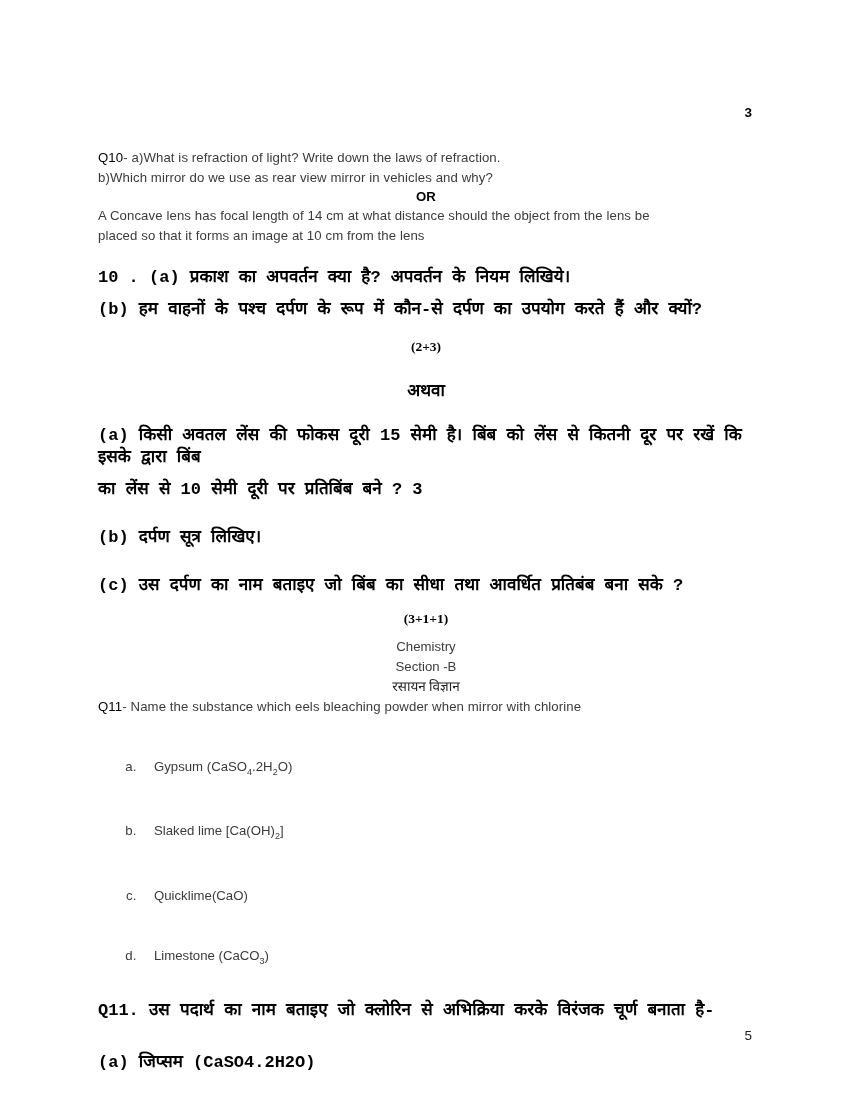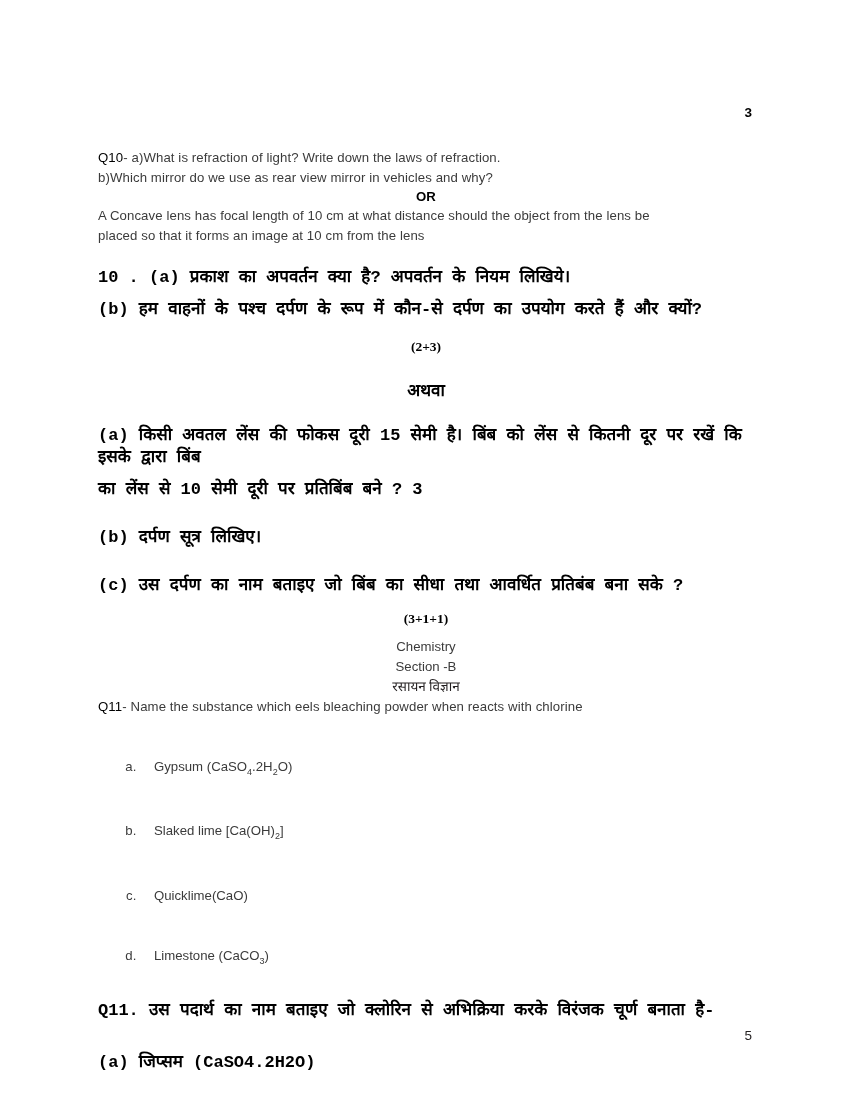--- a/index.html
+++ b/index.html
@@ -126,21 +126,21 @@
 
   <div class="content">
 
     <div class="eng eng-line">
       <b class="qlabel">Q10</b><span>- a)What is refraction of light? Write down the laws of refraction.</span>
     </div>
     <div class="eng eng-line">b)Which mirror do we use as rear view mirror in vehicles and why?</div>
 
     <div class="or-line">OR</div>
 
-    <div class="eng eng-line">A Concave lens has focal length of 10 cm at what distance should the object from the lens be</div>
+    <div class="eng eng-line">A Concave lens has focal length of 14 cm at what distance should the object from the lens be</div>
     <div class="eng eng-line">placed so that it forms an image at 10 cm from the lens</div>
 
     <div class="sp-22"></div>
 
     <div class="hin hin-line">10 . (a) प्रकाश का अपवर्तन क्या है? अपवर्तन के नियम लिखिये।</div>
     <div class="sp-10"></div>
     <div class="hin hin-line">(b) हम वाहनों के पश्च दर्पण के रूप में कौन-से दर्पण का उपयोग करते हैं और क्यों?</div>
 
     <div class="sp-18"></div>
     <div class="marks">(2+3)</div>
@@ -163,21 +163,21 @@
     <div class="marks">(3+1+1)</div>
 
     <div class="sp-10"></div>
     <div class="section-block">
       <div>Chemistry</div>
       <div>Section -B</div>
       <div class="hin-small">रसायन विज्ञान</div>
     </div>
 
     <div class="eng eng-line">
-      <b class="qlabel">Q11</b><span>- Name the substance which eels bleaching powder when reacts with chlorine</span>
+      <b class="qlabel">Q11</b><span>- Name the substance which eels bleaching powder when mirror with chlorine</span>
     </div>
 
     <ol class="opts">
       <li>Gypsum (CaSO<sub>4</sub>.2H<sub>2</sub>O)</li>
       <li>Slaked lime [Ca(OH)<sub>2</sub>]</li>
       <li>Quicklime(CaO)</li>
       <li>Limestone (CaCO<sub>3</sub>)</li>
     </ol>
 
     <div class="sp-30"></div>

